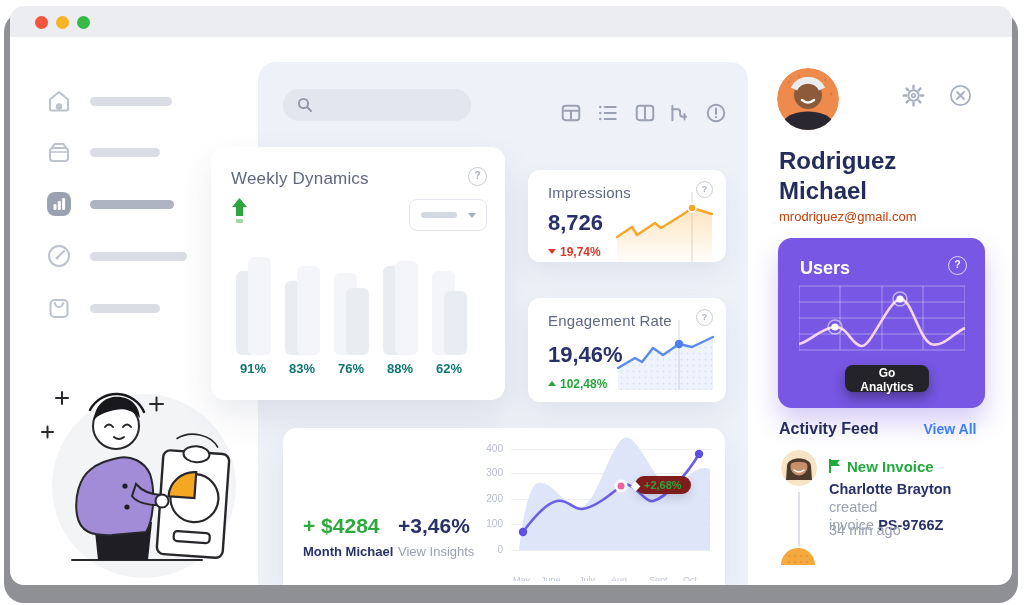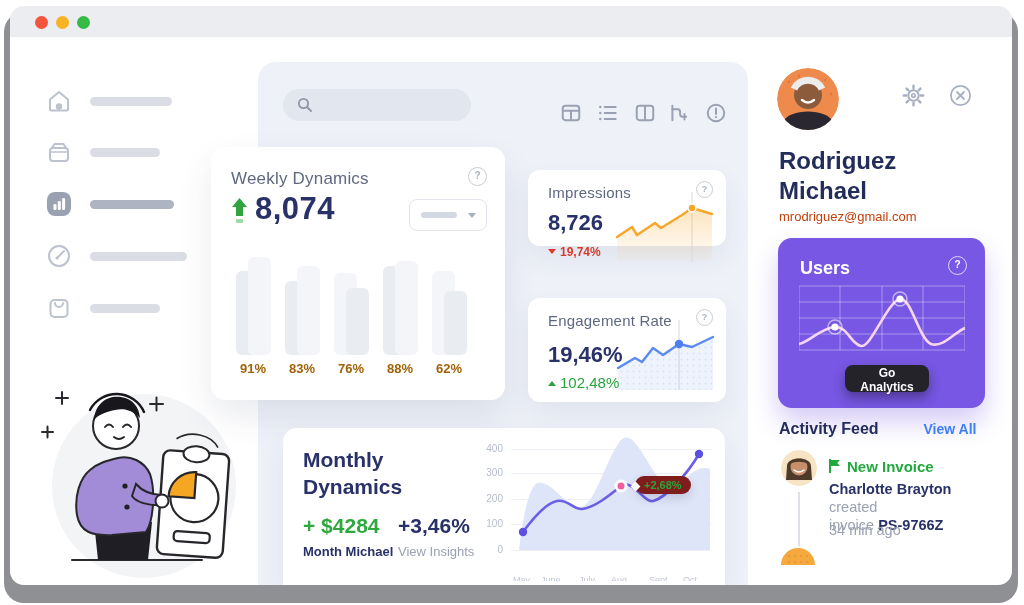--- a/index.html
+++ b/index.html
@@ -26,29 +26,29 @@
   
   .card{position:absolute;background:#fff;border-radius:14px;box-shadow:0 12px 28px rgba(48,60,100,.07);}
   .card-title{font-size:16px;color:#5E6880;font-weight:500;letter-spacing:.2px;}
   .help{position:absolute;width:17px;height:17px;border-radius:50%;border:1.5px solid #C7CDD8;
     color:#A9B1C0;font-size:10px;font-weight:700;text-align:center;line-height:16px;cursor:pointer;background:#fff;}
   .help::before{content:"?";}
   .navy{color:#283168;}
   .big-num{font-size:31px;font-weight:700;color:#283168;letter-spacing:.5px;}
   
   .wbar{position:absolute;bottom:0;width:23px;border-radius:6px;}
-  .wlabel{position:absolute;width:34px;text-align:center;font-size:13px;font-weight:700;color:#a16207;}
+  .wlabel{position:absolute;width:34px;text-align:center;font-size:13px;font-weight:700;color:#0f766e;}
   .chev{width:0;height:0;border-left:4.5px solid transparent;border-right:4.5px solid transparent;
     border-top:5.5px solid #A7AEBD;}
   .tri-down{display:inline-block;width:0;height:0;border-left:4px solid transparent;border-right:4px solid transparent;
     border-top:5px solid #D83A2A;margin-right:4px;vertical-align:2px;}
   .tri-up{display:inline-block;width:0;height:0;border-left:4px solid transparent;border-right:4px solid transparent;
     border-bottom:5px solid #27A53B;margin-right:4px;vertical-align:2px;}
   .change-red{font-size:12px;font-weight:700;color:#D83A2A;}
-  .change-green{font-size:15px;font-weight:400;color:#27A53B;}
+  .change-green{font-size:12px;font-weight:700;color:#27A53B;}
   
   .ytick{position:absolute;width:28px;text-align:right;font-size:10px;color:#B6BCC9;}
   .gridline{position:absolute;height:1px;background:#EDF0F5;}
   .xlabels{position:absolute;overflow:hidden;height:6px;}
   .xlabels span{position:absolute;font-size:9px;color:#C0C5D1;}
   #tooltip{position:absolute;background:#7f1d1d;border-radius:10px;box-shadow:0 4px 10px rgba(40,50,90,.18);
     padding:3px 9px;font-size:11px;font-weight:700;color:#27A53B;}
   #tooltip::before{content:"";position:absolute;left:-3px;top:7px;width:7px;height:7px;background:#fff;transform:rotate(45deg);}
   
   .ic-btn{position:absolute;cursor:pointer;}
@@ -204,21 +204,20 @@
   </div>
 
   <div class="card" style="left:201px;top:141px;width:294px;height:253px;box-shadow:0 16px 34px rgba(48,60,100,.10);">
     <div class="abs card-title" style="left:20px;top:22px;font-size:17px;">Weekly Dynamics</div>
     <div class="help" style="right:18px;top:20px;"></div>
 
     <svg class="abs" style="left:20px;top:51px;" width="17" height="28" viewBox="0 0 17 28">
       <path d="M8.5 0 L16 9 H12 V18 H5 V9 H1 Z" fill="#2FA441"></path>
       <rect x="5" y="21" width="7" height="4" rx="1" fill="#9FD9A4"></rect>
     </svg>
-    <div class="abs big-num" style="left:44px;top:44px;">8,074</div>
 
     <div class="abs" style="left:198px;top:52px;width:76px;height:30px;border:1.5px solid #E3E6EC;border-radius:8px;cursor:pointer;">
       <div class="abs" style="left:11px;top:12px;width:36px;height:6px;border-radius:3px;background:#D4D8E0;"></div>
       <div class="chev abs" style="right:10px;top:13px;"></div>
     </div>
 
     <div class="abs" style="left:18px;top:108px;width:258px;height:100px;">
       <div class="wbar" style="left:7px;height:84px;background:#E9ECF1;"></div>
         <div class="wbar" style="left:19px;height:98px;background:#F3F5F9;"></div>
       <div class="wbar" style="left:56px;height:74px;background:#E9ECF1;"></div>
@@ -230,21 +229,21 @@
       <div class="wbar" style="left:203px;height:84px;background:#F3F5F9;"></div>
         <div class="wbar" style="left:215px;height:64px;background:#E9ECF1;"></div>
     </div>
     <div class="wlabel" style="left:25px;top:214px;">91%</div>
     <div class="wlabel" style="left:74px;top:214px;">83%</div>
     <div class="wlabel" style="left:123px;top:214px;">76%</div>
     <div class="wlabel" style="left:172px;top:214px;">88%</div>
     <div class="wlabel" style="left:221px;top:214px;">62%</div>
   </div>
 
-  <div class="card" style="left:518px;top:164px;width:198px;height:76px;border-radius:12px;">
+  <div class="card" style="left:518px;top:164px;width:198px;height:92px;border-radius:12px;">
     <div class="abs card-title" style="left:20px;top:14px;font-size:15px;">Impressions</div>
     <div class="help" style="right:13px;top:11px;width:15px;height:15px;line-height:14px;font-size:9px;"></div>
     <div class="abs navy" style="left:20px;top:40px;font-size:22px;font-weight:700;">8,726</div>
     <div class="abs" style="left:20px;top:72px;">
       <span class="tri-down"></span><span class="change-red">19,74%</span>
     </div>
     <svg class="abs" style="left:86px;top:14px;" width="104" height="82" viewBox="0 0 104 82">
       <defs>
         <linearGradient id="og" x1="0" y1="0" x2="0" y2="1">
           <stop offset="0" stop-color="#F6A72B" stop-opacity="0.30"></stop>
@@ -273,21 +272,20 @@
       </defs>
       <path d="M65 10 V80" stroke="#D5DAE2" stroke-width="1"></path>
       <path d="M4 58 L21 48 L28 52 L39 38 L49 45 L65 34 L78 37 L99 27 L99 80 L4 80 Z" fill="#5A8BEF" opacity="0.10"></path>
       <path d="M4 58 L21 48 L28 52 L39 38 L49 45 L65 34 L78 37 L99 27 L99 80 L4 80 Z" fill="url(#dots)" opacity="0.55"></path>
       <path d="M4 58 L21 48 L28 52 L39 38 L49 45 L65 34 L78 37 L99 27" fill="none" stroke="#5A8BEF" stroke-width="2.4" stroke-linejoin="round" stroke-linecap="round"></path>
       <circle cx="65" cy="34" r="4.2" fill="#4E7FF0"></circle>
     </svg>
   </div>
 
   <div class="card" style="left:273px;top:422px;width:442px;height:157px;border-radius:14px 14px 0 0;overflow:hidden;">
-    <div class="abs navy" style="left:20px;top:18px;width:170px;font-size:21px;line-height:27px;font-weight:700;">Monthly Dynamics</div>
     <div class="abs" style="left:20px;top:86px;font-size:21px;font-weight:700;color:#2EA93E;">+ $4284</div>
     <div class="abs navy" style="left:20px;top:116px;font-size:13px;font-weight:700;">Month Michael</div>
     <div class="abs navy" style="left:115px;top:86px;font-size:21px;font-weight:700;">+3,46%</div>
     <div class="abs" style="left:115px;top:116px;font-size:13px;color:#9AA1B0;cursor:pointer;">View Insights</div>
 
     <div class="ytick" style="left:192px;top:15px;">400</div>
     <div class="ytick" style="left:192px;top:39px;">300</div>
     <div class="ytick" style="left:192px;top:65px;">200</div>
     <div class="ytick" style="left:192px;top:90px;">100</div>
     <div class="ytick" style="left:192px;top:116px;">0</div>

